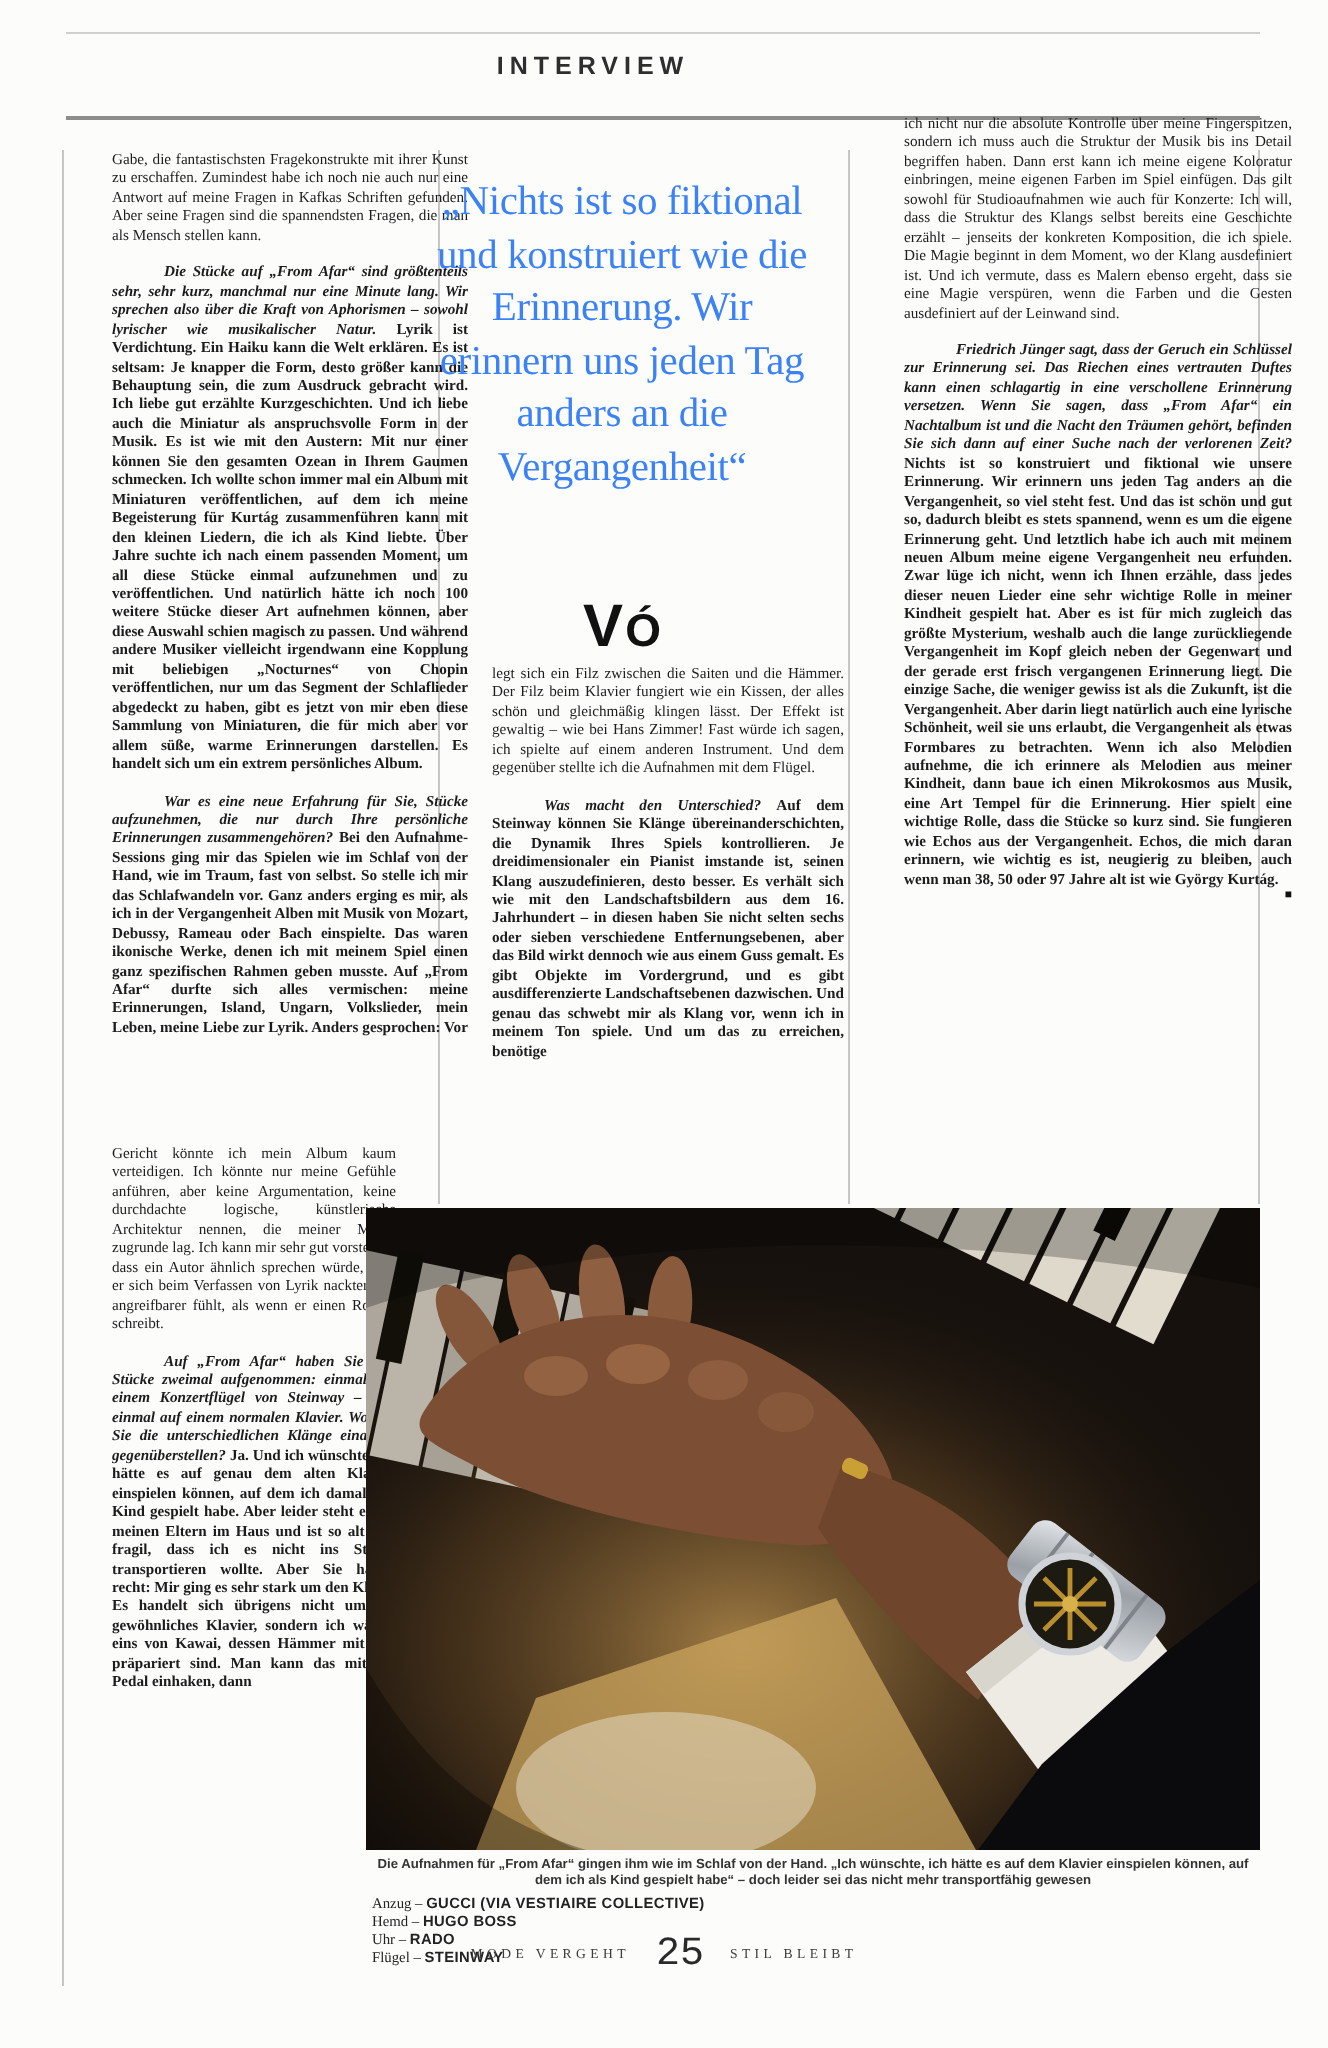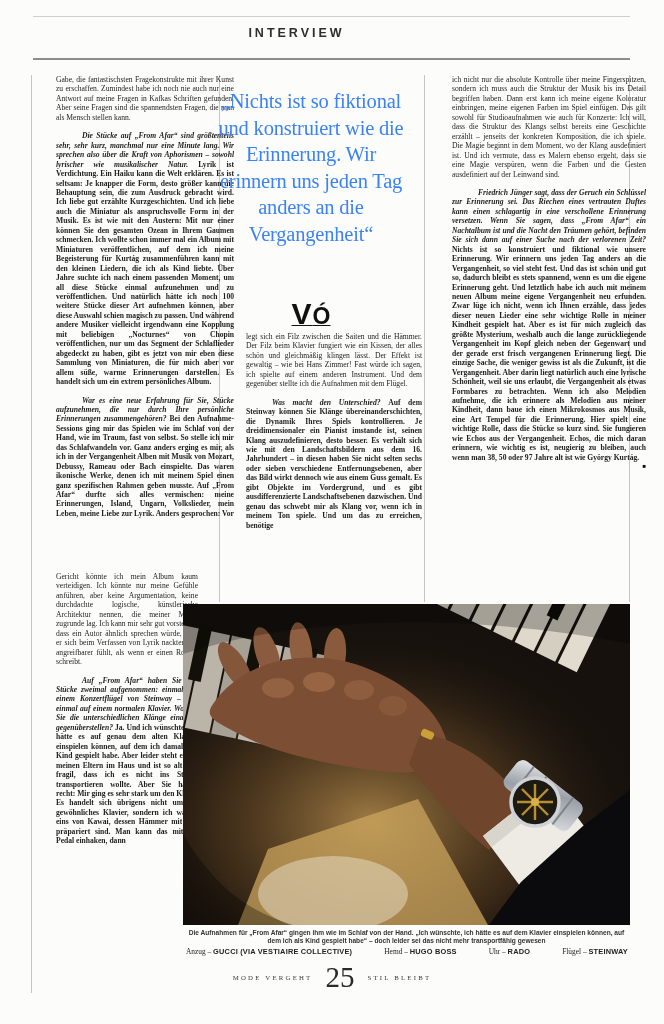--- a/index.html
+++ b/index.html
@@ -18,39 +18,39 @@
             color:#1c1c1c;hyphens:auto;margin-left:20px;-webkit-hyphens:auto;}
   .bodytext p{margin:0;}
   .bodytext p + p{margin-top:9px;}
   .bodytext p.ind{text-indent:26px;font-weight:bold;}
   .bodytext i{font-style:italic;}
   .endmark{float:right;font-size:6px;line-height:9px;color:#111;}
   
   .pullquote{position:absolute;left:214px;top:88px;width:194px;text-align:center;
              font-size:20.5px;line-height:26.5px;color:#3b82f6;letter-spacing:-0.2px;}
   .monogram{position:absolute;left:214px;top:297px;width:194px;text-align:center;
-            font-family:"Liberation Sans",sans-serif;font-weight:bold;color:#111;text-decoration:underline;}
+            font-family:"Liberation Sans",sans-serif;font-weight:bold;color:#111;}
   .monogram .mv{font-size:30px;letter-spacing:1px;}
   .monogram .mo{font-size:23px;}
   
   .photo{position:absolute;left:183px;top:604px;width:447px;height:321px;background:#15100c;}
   .photo svg{display:block;width:100%;height:100%;}
   
   .caption{position:absolute;left:183px;top:929px;width:447px;text-align:center;
            font-family:"Liberation Sans",sans-serif;font-weight:bold;font-size:6.6px;
            line-height:7.9px;color:#333;}
   .credits{position:absolute;left:186px;top:947px;width:442px;display:flex;
-           justify-content:space-between;align-items:baseline;font-size:7.4px;color:#222;}
+           justify-content:space-between;align-items:baseline;font-size:7.4px;color:#222;flex-direction:column;}
   .credits .lab{font-family:"Liberation Serif",serif;}
   .credits .brand{font-family:"Liberation Sans",sans-serif;font-weight:bold;letter-spacing:.2px;}
   
   .footer{position:absolute;left:0;top:964px;width:664px;display:flex;justify-content:center;
           align-items:center;gap:13px;color:#3c3c3c;}
   .footer .motto{font-size:6.8px;letter-spacing:2.2px;font-family:"Liberation Serif",serif;}
-  .footer .pageno{font-size:29px;line-height:27px;color:#2a2a2a;font-family:Liberation Serif, serif;}
+  .footer .pageno{font-size:20px;line-height:27px;color:#2a2a2a;font-family:Liberation Mono, monospace;}
 </style>
 </head>
 <body>
 
 <div class="page">
 
   <div class="hairline" style="top:16px;left:33px;width:597px;height:1px;"></div>
   <div class="masthead">INTERVIEW</div>
   <div class="rule" style="top:58px;left:33px;width:597px;height:2px;"></div>
 
@@ -71,21 +71,21 @@
     </div>
 
   <div class="pullquote">„Nichts ist so fiktional und konstruiert wie die Erinnerung. Wir erinnern uns jeden Tag anders an die Vergangenheit“</div>
   <div class="monogram"><span class="mv">V</span><span class="mo">Ó</span></div>
 
   <div class="bodytext" style="left:226px;top:332px;width:176px;height:252px;overflow:hidden;">
       <p>legt sich ein Filz zwischen die Saiten und die Hämmer. Der Filz beim Klavier fungiert wie ein Kissen, der alles schön und gleichmäßig klingen lässt. Der Effekt ist gewaltig – wie bei Hans Zimmer! Fast würde ich sagen, ich spielte auf einem anderen Instrument. Und dem gegenüber stellte ich die Aufnahmen mit dem Flügel.</p>
       <p class="ind"><i>Was macht den Unterschied? </i>Auf dem Steinway können Sie Klänge übereinanderschichten, die Dynamik Ihres Spiels kontrollieren. Je dreidimensionaler ein Pianist imstande ist, seinen Klang auszudefinieren, desto besser. Es verhält sich wie mit den Landschaftsbildern aus dem 16. Jahrhundert – in diesen haben Sie nicht selten sechs oder sieben verschiedene Entfernungsebenen, aber das Bild wirkt dennoch wie aus einem Guss gemalt. Es gibt Objekte im Vordergrund, und es gibt ausdifferenzierte Landschaftsebenen dazwischen. Und genau das schwebt mir als Klang vor, wenn ich in meinem Ton spiele. Und um das zu erreichen, benötige</p>
     </div>
 
-  <div class="bodytext" style="left:432px;top:75px;width:194px;height:535px;overflow:hidden;">
+  <div class="bodytext" style="left:432px;top:57px;width:194px;height:535px;overflow:hidden;">
       <p>ich nicht nur die absolute Kontrolle über meine Fingerspitzen, sondern ich muss auch die Struktur der Musik bis ins Detail begriffen haben. Dann erst kann ich meine eigene Koloratur einbringen, meine eigenen Farben im Spiel einfügen. Das gilt sowohl für Studioaufnahmen wie auch für Konzerte: Ich will, dass die Struktur des Klangs selbst bereits eine Geschichte erzählt – jenseits der konkreten Komposition, die ich spiele. Die Magie beginnt in dem Moment, wo der Klang ausdefiniert ist. Und ich vermute, dass es Malern ebenso ergeht, dass sie eine Magie verspüren, wenn die Farben und die Gesten ausdefiniert auf der Leinwand sind.</p>
       <p class="ind"><i>Friedrich Jünger sagt, dass der Geruch ein Schlüssel zur Erinnerung sei. Das Riechen eines vertrauten Duftes kann einen schlagartig in eine verschollene Erinnerung versetzen. Wenn Sie sagen, dass „From Afar“ ein Nachtalbum ist und die Nacht den Träumen gehört, befinden Sie sich dann auf einer Suche nach der verlorenen Zeit? </i>Nichts ist so konstruiert und fiktional wie unsere Erinnerung. Wir erinnern uns jeden Tag anders an die Vergangenheit, so viel steht fest. Und das ist schön und gut so, dadurch bleibt es stets spannend, wenn es um die eigene Erinnerung geht. Und letztlich habe ich auch mit meinem neuen Album meine eigene Vergangenheit neu erfunden. Zwar lüge ich nicht, wenn ich Ihnen erzähle, dass jedes dieser neuen Lieder eine sehr wichtige Rolle in meiner Kindheit gespielt hat. Aber es ist für mich zugleich das größte Mysterium, weshalb auch die lange zurückliegende Vergangenheit im Kopf gleich neben der Gegenwart und der gerade erst frisch vergangenen Erinnerung liegt. Die einzige Sache, die weniger gewiss ist als die Zukunft, ist die Vergangenheit. Aber darin liegt natürlich auch eine lyrische Schönheit, weil sie uns erlaubt, die Vergangenheit als etwas Formbares zu betrachten. Wenn ich also Melodien aufnehme, die ich erinnere als Melodien aus meiner Kindheit, dann baue ich einen Mikrokosmos aus Musik, eine Art Tempel für die Erinnerung. Hier spielt eine wichtige Rolle, dass die Stücke so kurz sind. Sie fungieren wie Echos aus der Vergangenheit. Echos, die mich daran erinnern, wie wichtig es ist, neugierig zu bleiben, auch wenn man 38, 50 oder 97 Jahre alt ist wie György Kurtág.<span class="endmark">■</span></p>
     </div>
 
   <div class="photo">
     <svg viewBox="0 0 447 321" preserveAspectRatio="none">
       <defs>
         <radialGradient id="warmglow" cx="42%" cy="68%" r="62%">
           <stop offset="0%" stop-color="#b98f4e" stop-opacity="0.85"></stop>
           <stop offset="55%" stop-color="#6d4c26" stop-opacity="0.45"></stop>

